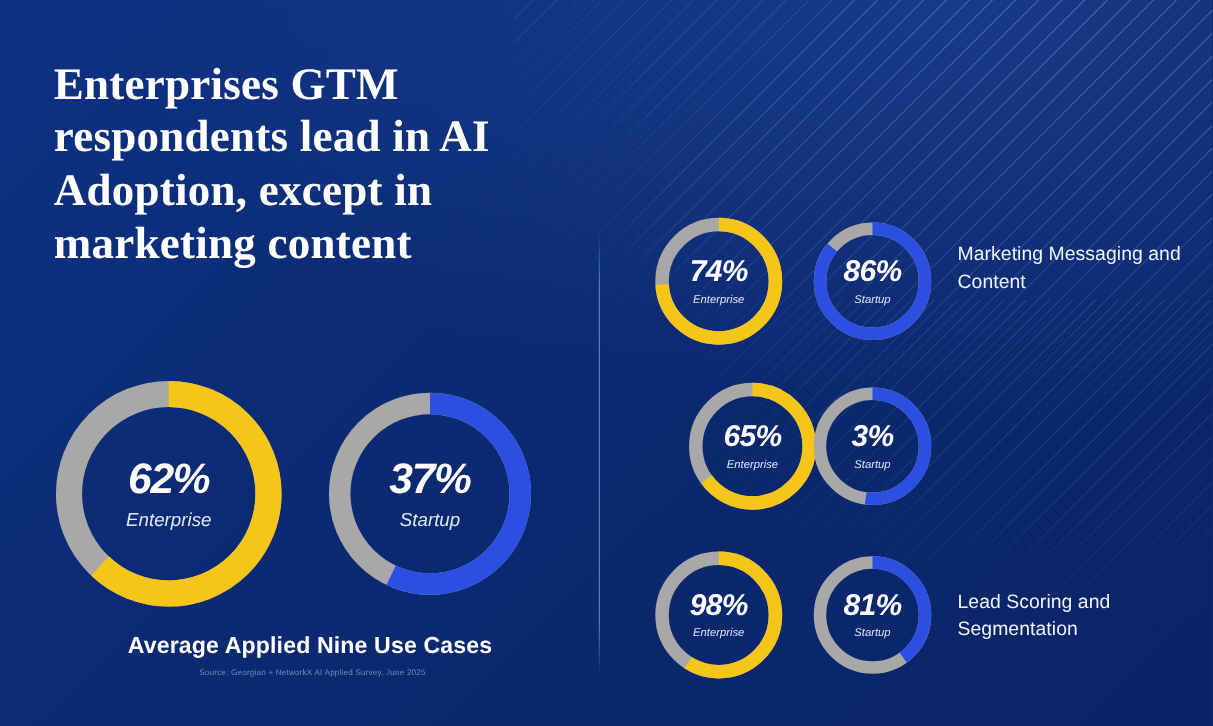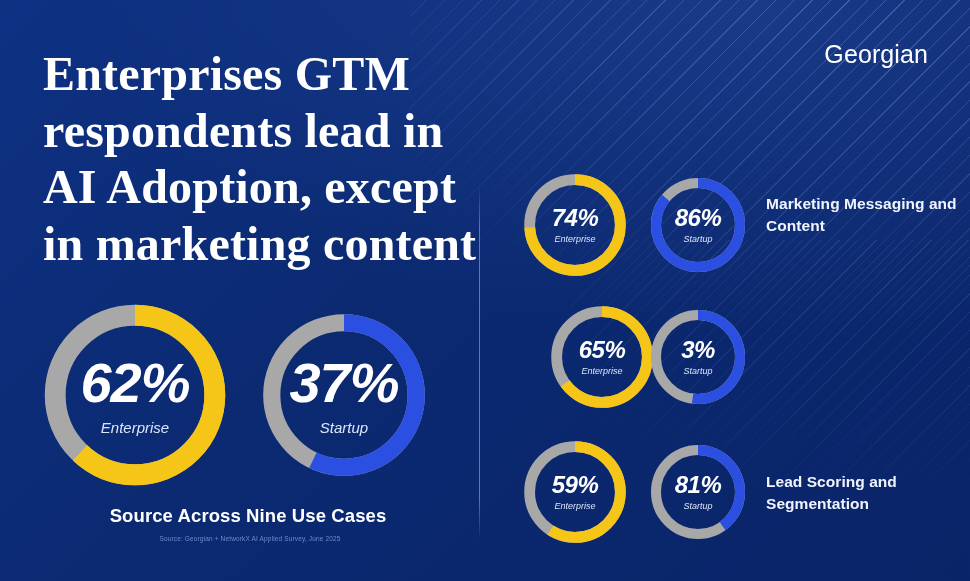--- a/index.html
+++ b/index.html
@@ -43,21 +43,21 @@
     color:#ffffff; font-size:25px; font-weight:400;
     letter-spacing:.1px;
   }
 
   
   .headline {
     position:absolute; left:43px; top:46px; width:460px;
     color:#ffffff;
     font-family:"Liberation Serif", serif;
     font-weight:700;
-    font-size:48px;
+    font-size:36px;
     line-height:1.18;
     letter-spacing:.2px;
   }
 
   
   .divider {
     position:absolute; left:479px; top:186px;
     width:1px; height:354px;
     background:linear-gradient(to bottom, rgba(92,134,224,0), rgba(92,134,224,.85) 12%, rgba(92,134,224,.85) 88%, rgba(92,134,224,0));
   }
@@ -68,41 +68,41 @@
   .donut .center {
     position:absolute; inset:0;
     display:flex; flex-direction:column;
     align-items:center; justify-content:center;
     text-align:center;
     font-style:italic;
   }
   .donut .pct { color:#ffffff; font-weight:700; line-height:1; }
   .donut .seg { color:#dce6fb; line-height:1; }
 
-  .big .pct { font-size:56px; letter-spacing:-1px; }
+  .big .pct { font-size:34px; letter-spacing:-1px; }
   .big .seg { font-size:15px; margin-top:9px; font-weight:400; }
   .small .pct { font-size:24px; letter-spacing:-.5px; }
   .small .seg { font-size:9px; margin-top:5px; font-weight:400; }
 
   
   #donut-avg-enterprise { left:40px;  top:300px; width:190px; height:190px; }
   #donut-avg-startup    { left:253px; top:309px; width:182px; height:172px; }
 
   
   #donut-r0-enterprise { left:519px; top:171px; width:112px; height:108px; }
   #donut-r0-startup    { left:646px; top:175px; width:104px; height:100px; }
   #donut-r1-enterprise { left:546px; top:303px; width:112px; height:108px; }
   #donut-r1-startup     { left:646px; top:307px; width:104px; height:100px; }
   #donut-r2-enterprise { left:519px; top:438px; width:112px; height:108px; }
   #donut-r2-startup     { left:646px; top:442px; width:104px; height:100px; }
 
   
   .row-label {
     position:absolute; left:766px; width:200px;
-    color:#f0f4ff; font-size:15.5px; font-weight:700; line-height:1.45;
+    color:#f0f4ff; font-size:15.5px; font-weight:400; line-height:1.45;
     letter-spacing:.05px;
   }
   #label-row-0 { top:193px; }
   #label-row-1 { top:325px; }
   #label-row-2 { top:471px; }
 
   
   .caption {
     position:absolute; left:83px; top:505px; width:330px;
     text-align:center;
@@ -115,21 +115,20 @@
   }
 </style>
 </head>
 <body>
 
 <div id="stage">
 
   <div id="diagonals"></div>
   <div id="diagonals" class="fade2"></div>
 
-  <div class="brand">Georgian</div>
 
   <h1 class="headline">Enterprises GTM respondents lead in AI Adoption, except in marketing content</h1>
 
   <div class="divider"></div>
 
   <div class="donut big" id="donut-avg-enterprise">
     <svg viewBox="0 0 100 100" width="100%" height="100%">
       <circle cx="50" cy="50" r="42" fill="none" stroke="#A8A8A8" stroke-width="11"></circle>
       <circle class="arc" cx="50" cy="50" r="42" fill="none" stroke="#F5C518" stroke-width="11" stroke-dasharray="163.61414539895642 100.27963750258621"></circle>
     </svg>
@@ -143,21 +142,21 @@
     <svg viewBox="0 0 100 100" width="100%" height="100%">
       <circle cx="50" cy="50" r="42" fill="none" stroke="#A8A8A8" stroke-width="10"></circle>
       <circle class="arc" cx="50" cy="50" r="42" fill="none" stroke="#2B4FE0" stroke-width="10" stroke-dasharray="150.4194562538793 113.47432664766333"></circle>
     </svg>
     <div class="center">
       <div class="pct">37%</div>
       <div class="seg">Startup</div>
     </div>
   </div>
 
-  <div class="caption">Source Across Nine Use Cases</div>
+  <div class="caption">Average Applied Nine Use Cases</div>
   <div class="source">Source: Georgian + NetworkX AI Applied Survey, June 2025</div>
 
   <div class="donut small" id="donut-r0-enterprise">
     <svg viewBox="0 0 100 100" width="100%" height="100%">
       <circle cx="50" cy="50" r="42" fill="none" stroke="#A8A8A8" stroke-width="10"></circle>
       <circle class="arc" cx="50" cy="50" r="42" fill="none" stroke="#F5C518" stroke-width="10" stroke-dasharray="195.28139934714156 68.61238355440108"></circle>
     </svg>
     <div class="center">
       <div class="pct">74%</div>
       <div class="seg">Enterprise</div>
@@ -199,21 +198,21 @@
     </div>
   </div>
 
 
   <div class="donut small" id="donut-r2-enterprise">
     <svg viewBox="0 0 100 100" width="100%" height="100%">
       <circle cx="50" cy="50" r="42" fill="none" stroke="#A8A8A8" stroke-width="10"></circle>
       <circle class="arc" cx="50" cy="50" r="42" fill="none" stroke="#F5C518" stroke-width="10" stroke-dasharray="155.69733191191014 108.1964509896325"></circle>
     </svg>
     <div class="center">
-      <div class="pct">59%</div>
+      <div class="pct">98%</div>
       <div class="seg">Enterprise</div>
     </div>
   </div>
 
   <div class="donut small" id="donut-r2-startup">
     <svg viewBox="0 0 100 100" width="100%" height="100%">
       <circle cx="50" cy="50" r="42" fill="none" stroke="#A8A8A8" stroke-width="10"></circle>
       <circle class="arc" cx="50" cy="50" r="42" fill="none" stroke="#2B4FE0" stroke-width="10" stroke-dasharray="105.55751316061705 158.3362697409256"></circle>
     </svg>
     <div class="center">

